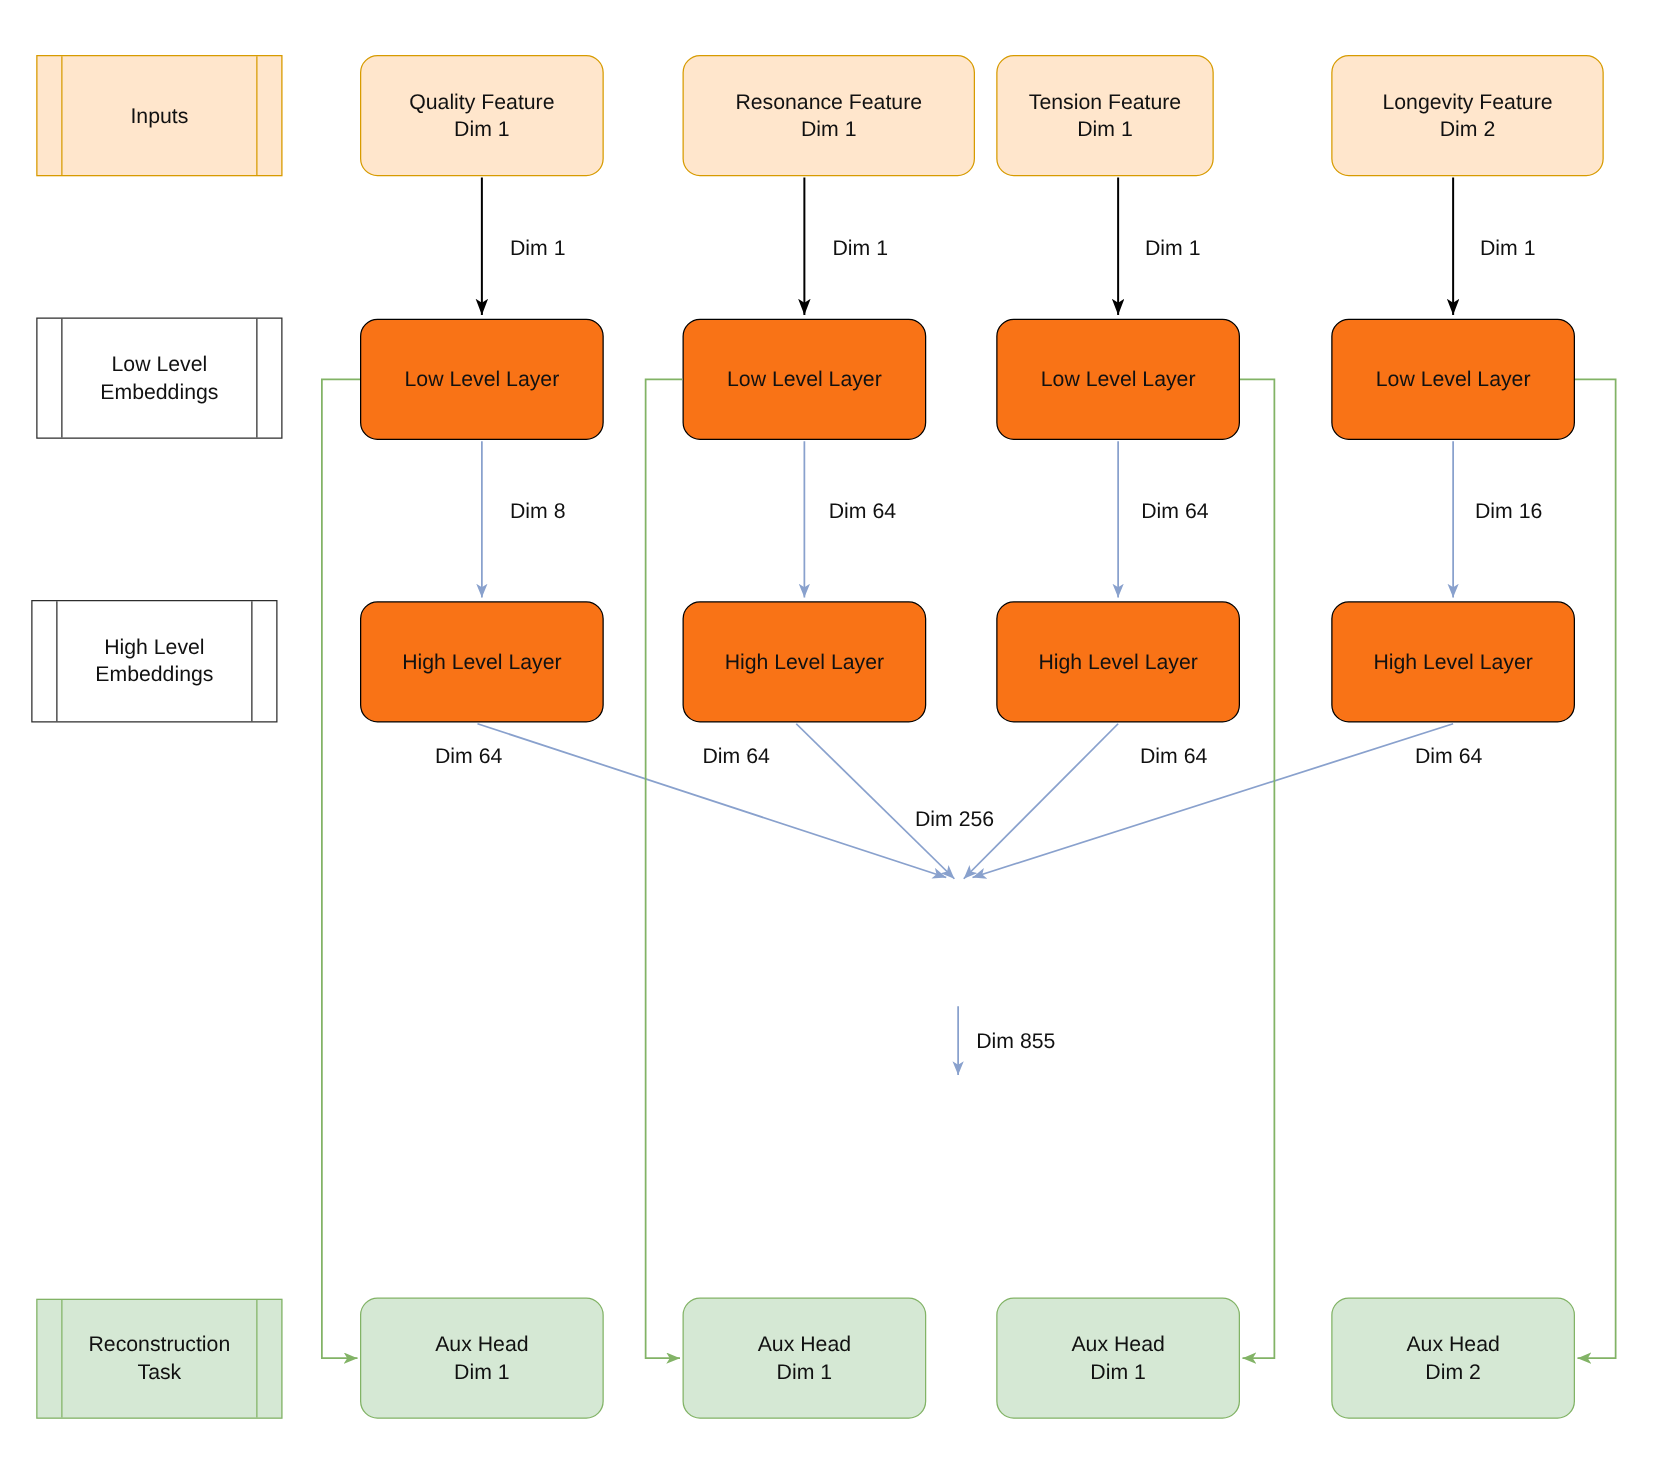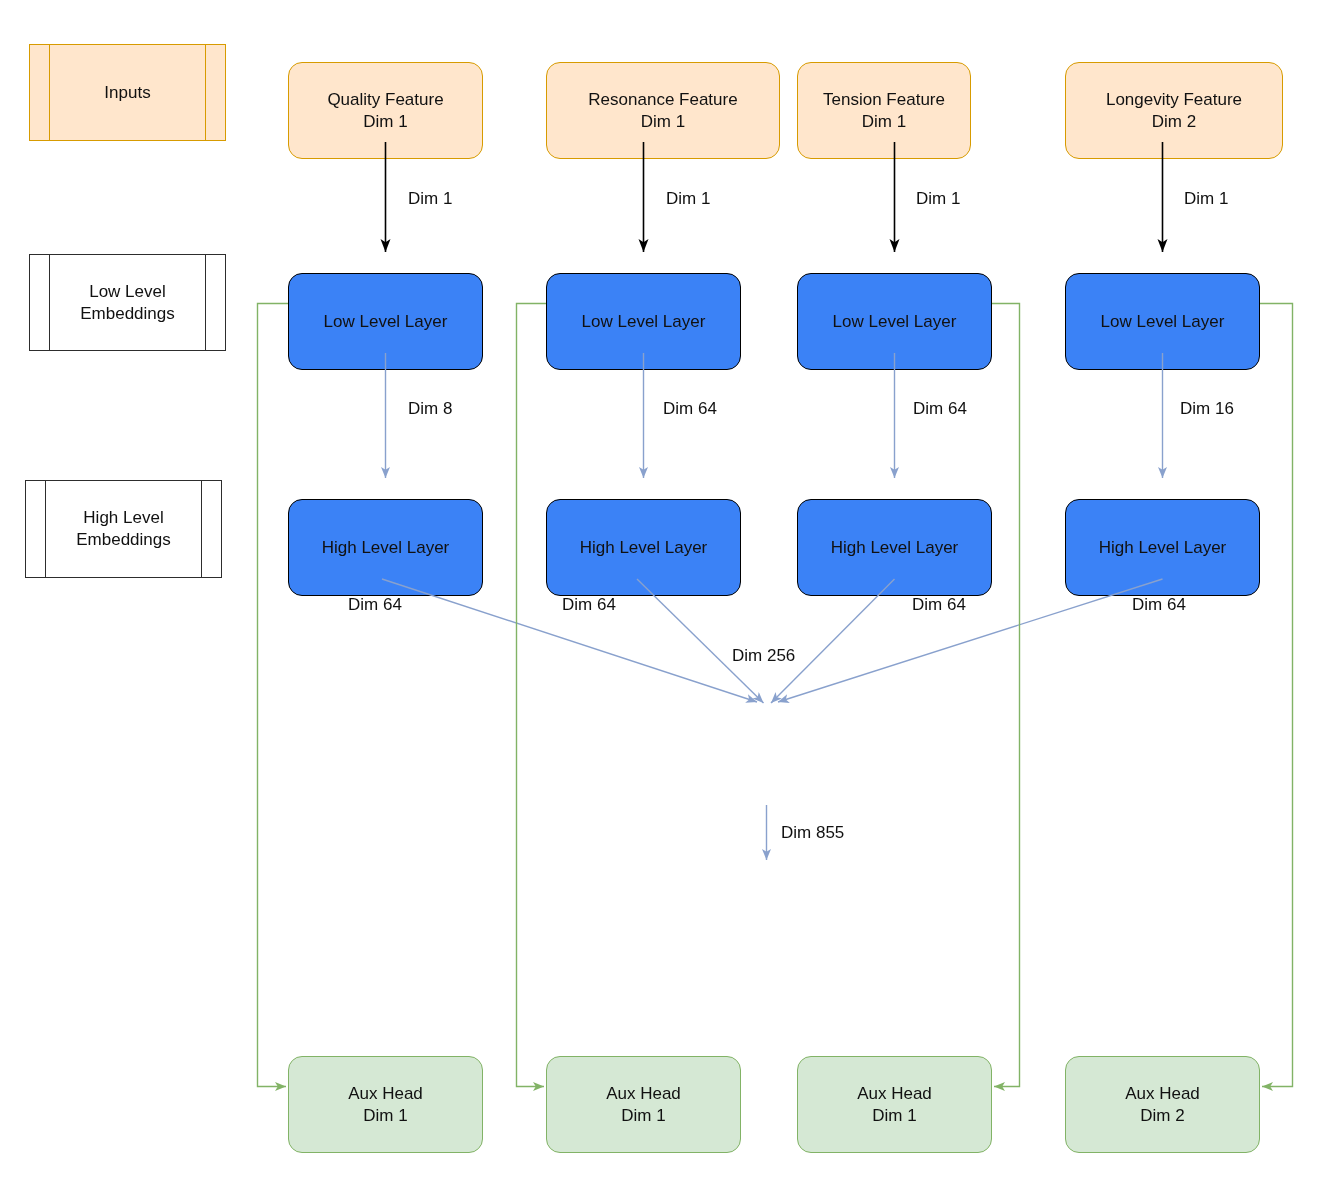--- a/index.html
+++ b/index.html
@@ -12,22 +12,22 @@
     overflow:hidden;
   }
   .box{
     position:absolute;
     box-sizing:border-box;
     display:flex;align-items:center;justify-content:center;
     text-align:center;
     font-size:17px;line-height:22px;
     white-space:pre-line;
   }
-  .rounded{border-radius:14px;margin-top:18px;}
-  .flow-plain{background:#3b82f6;border:1.6px solid #000000;align-items:center;}
+  .rounded{border-radius:14px;}
+  .flow-plain{background:#f97316;border:1.6px solid #000000;align-items:center;}
   .flow-orange{background:var(--input-fill,#FFE6CC);border:1.6px solid var(--input-stroke,#D79B00);}
   .flow-blue{background:var(--blue-fill,#DAE8FC);border:1.6px solid var(--blue-stroke,#6C8EBF);}
   .flow-green{background:var(--green-fill,#D5E8D4);border:1.6px solid var(--green-stroke,#82B366);}
   .legend{border-radius:0;}
   .legend::before,.legend::after{
     content:"";position:absolute;top:0;bottom:0;width:0;
     border-left:1.6px solid var(--bar,#000);
   }
   .legend::before{left:19px;}
   .legend::after{right:19px;}
@@ -56,20 +56,24 @@
   <div class="box legend legend-orange" style="left:29px;top:44px;width:197px;height:97px">
     <span>Inputs</span>
   </div>
   <div class="box legend legend-plain" style="left:29px;top:254px;width:197px;height:97px">
     <span>Low Level
 Embeddings</span>
   </div>
   <div class="box legend legend-plain" style="left:25px;top:480px;width:197px;height:98px">
     <span>High Level
 Embeddings</span>
+  </div>
+  <div class="box legend legend-green" style="left:29px;top:1039px;width:197px;height:96px">
+    <span>Reconstruction
+Task</span>
   </div>
 
   <div class="box rounded flow-orange" style="left:288px;top:44px;width:195px;height:97px">
     <span>Quality Feature
 Dim 1</span>
   </div>
   <div class="box rounded flow-orange" style="left:546px;top:44px;width:234px;height:97px">
     <span>Resonance Feature
 Dim 1</span>
   </div>

